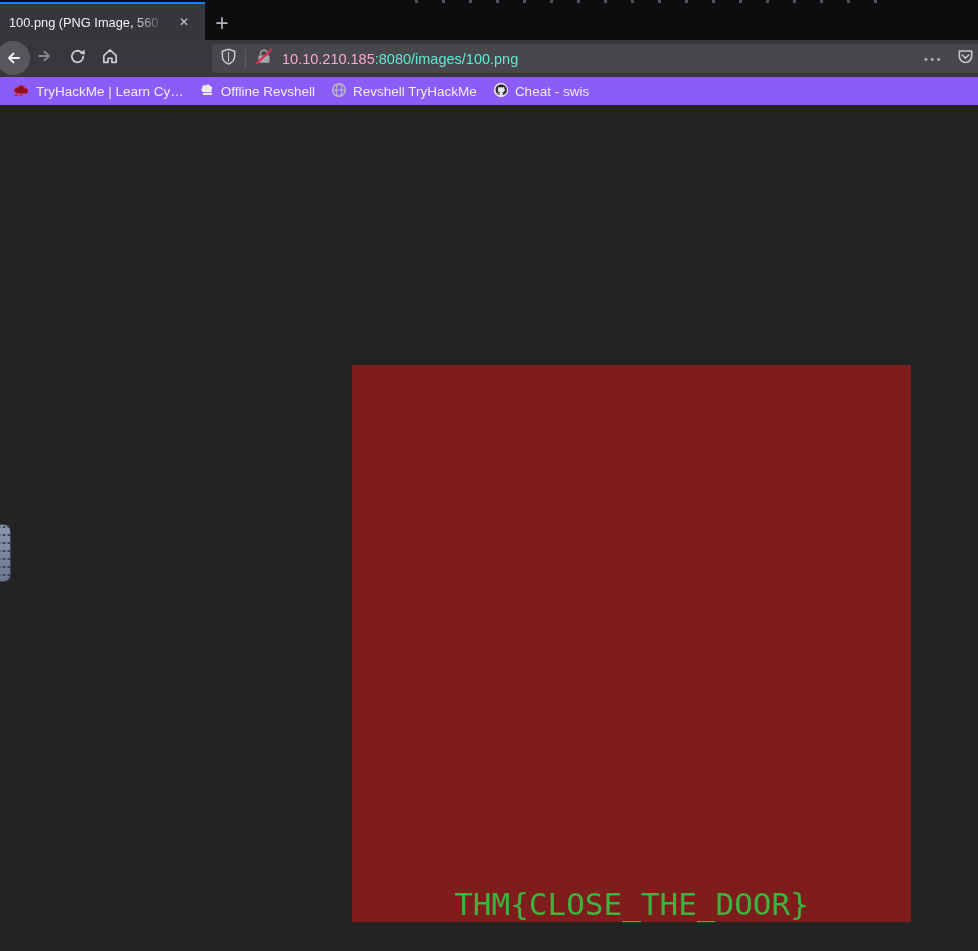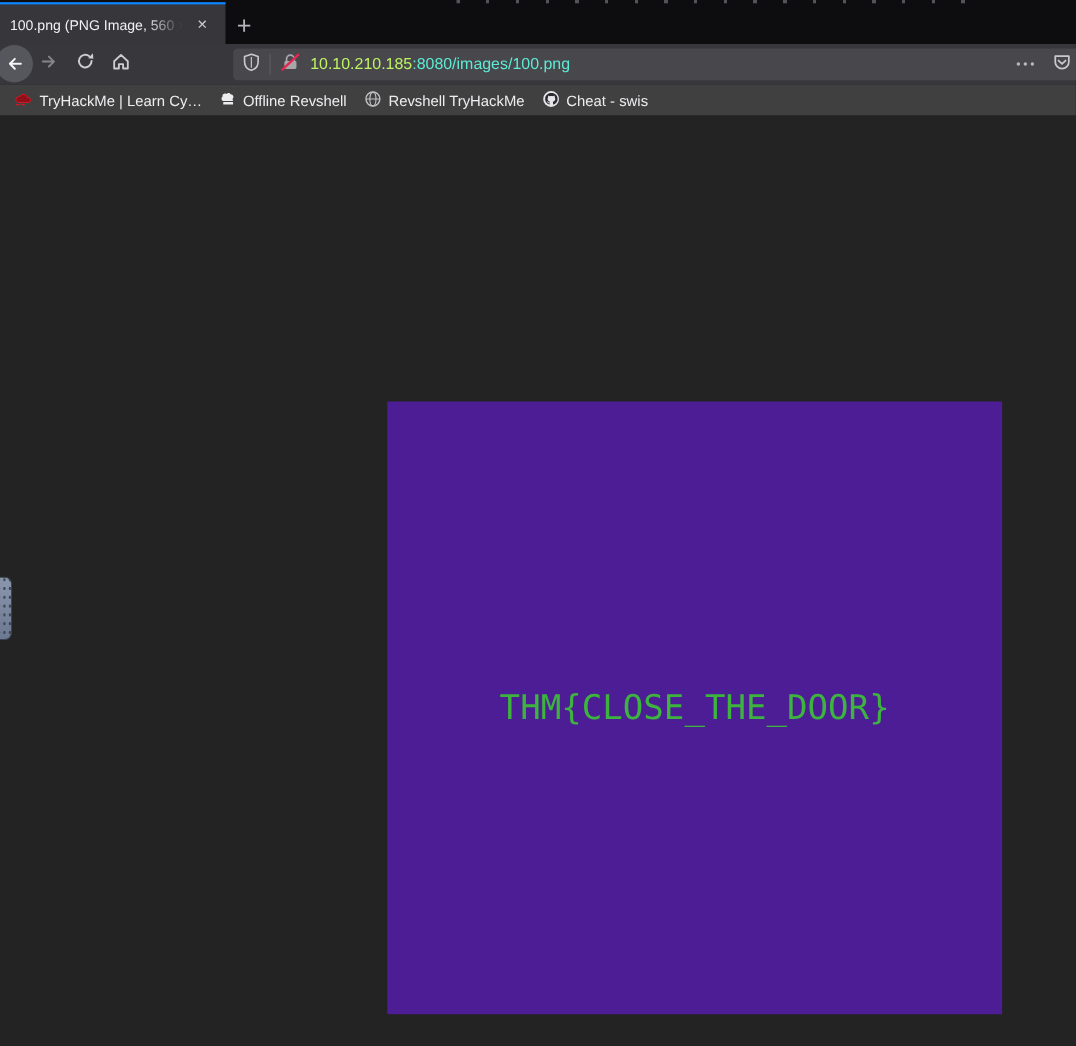--- a/index.html
+++ b/index.html
@@ -28,36 +28,36 @@
       background:#55575c; display:flex; align-items:center; justify-content:center; }
   .nav-icon { width:18px; height:18px; display:flex; align-items:center; justify-content:center; }
   #forward-btn { left:36px; top:49px; }
   #reload-btn  { left:68px; top:49px; }
   #home-btn    { left:101px; top:49px; }
 
   #urlbar { left:212px; top:44px; width:770px; height:29px; background:#47474c;
       border-radius:4px; display:flex; align-items:center; padding:0 8px; }
   .urlbar-divider { width:1px; height:19px; background:#5d5d62; margin:0 8px; }
   #url-text { font-size:14.5px; margin-left:8px; white-space:nowrap; }
-  #url-host { color:#bef264; }
+  #url-host { color:#f9a8d4; }
   #url-rest { color:#5eead4; }
   #url-spacer { flex:1; }
   #page-actions { color:#b9b9bd; font-size:11px; letter-spacing:2.5px; margin-right:14px; }
 
   
-  #bookmarks-bar { left:0; top:77px; width:978px; height:28px; background:#404040;
+  #bookmarks-bar { left:0; top:77px; width:978px; height:28px; background:#8b5cf6;
       display:flex; align-items:center; padding-left:4px; overflow:hidden; }
   .bookmark { display:flex; align-items:center; padding:0 8px; height:24px;
       color:#ededf0; font-size:13.5px; white-space:nowrap; flex:0 0 auto; }
   .bookmark svg { margin-right:6px; flex:0 0 auto; }
 
   
   #page-content { left:0; top:105px; width:978px; height:846px; background:#232323; }
-  #image-view { left:352px; top:365px; width:559px; height:557px; background:#4c1d95;
-      display:flex; align-items:center; justify-content:center; }
+  #image-view { left:352px; top:365px; width:559px; height:557px; background:#7f1d1d;
+      display:flex; align-items:flex-end; justify-content:center; }
   #flag-text { font-family:"DejaVu Sans Mono", monospace; font-size:31px; color:#3cb43e; }
 
   
   #vnc-handle { left:0; top:524px; width:11px; height:58px;
       background:linear-gradient(180deg,#8b97ad,#6b7890); border:1px solid #3c4352;
       border-left:none; border-radius:0 7px 7px 0;
       background-image:radial-gradient(circle,#3d4453 1.1px, transparent 1.3px),
                        linear-gradient(180deg,#8b97ad,#6b7890);
       background-size:5px 8px, 100% 100%; background-position:1.5px 6px, 0 0; }
 </style>

